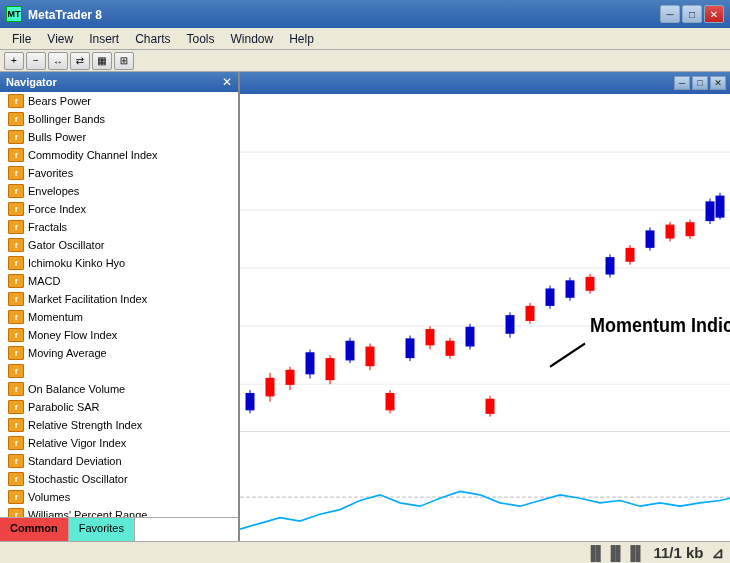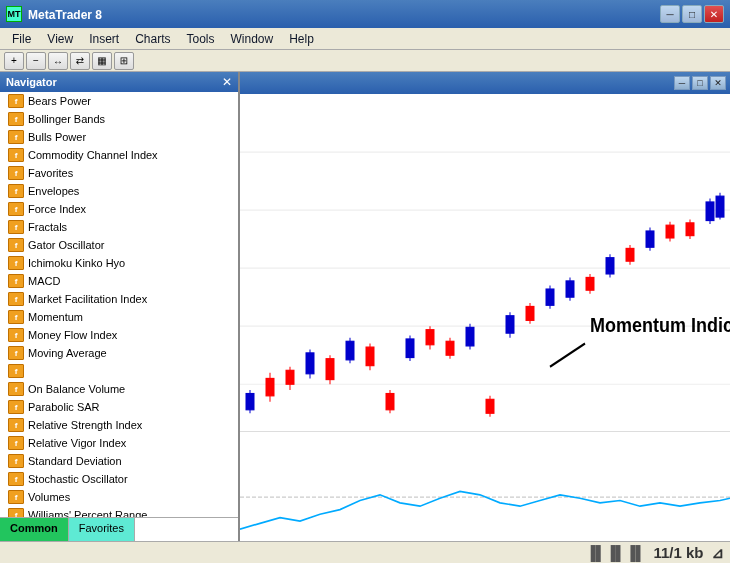--- a/index.html
+++ b/index.html
@@ -159,21 +159,21 @@
       height: 24px;
     }
     .nav-tab {
       padding: 4px 10px;
       cursor: pointer;
       font-size: 11px;
       border-right: 1px solid #aaa;
       background: #5eead4;
     }
     .nav-tab.active {
-      background: #22c55e;
+      background: #ef4444;
       border-bottom: none;
       font-weight: bold;
     }
 
     
     .chart-area {
       flex: 1;
       background: #fff;
       position: relative;
       overflow: hidden;

